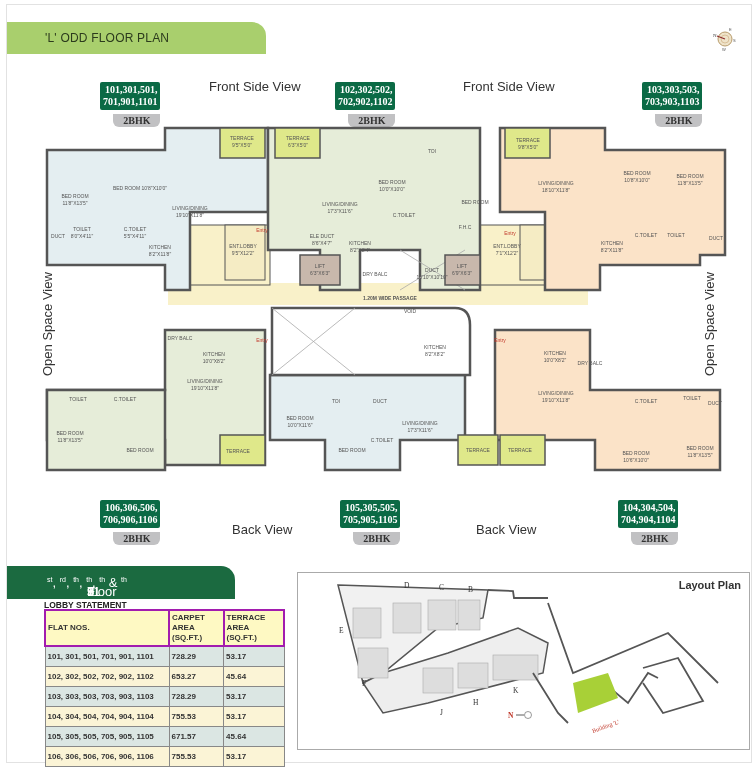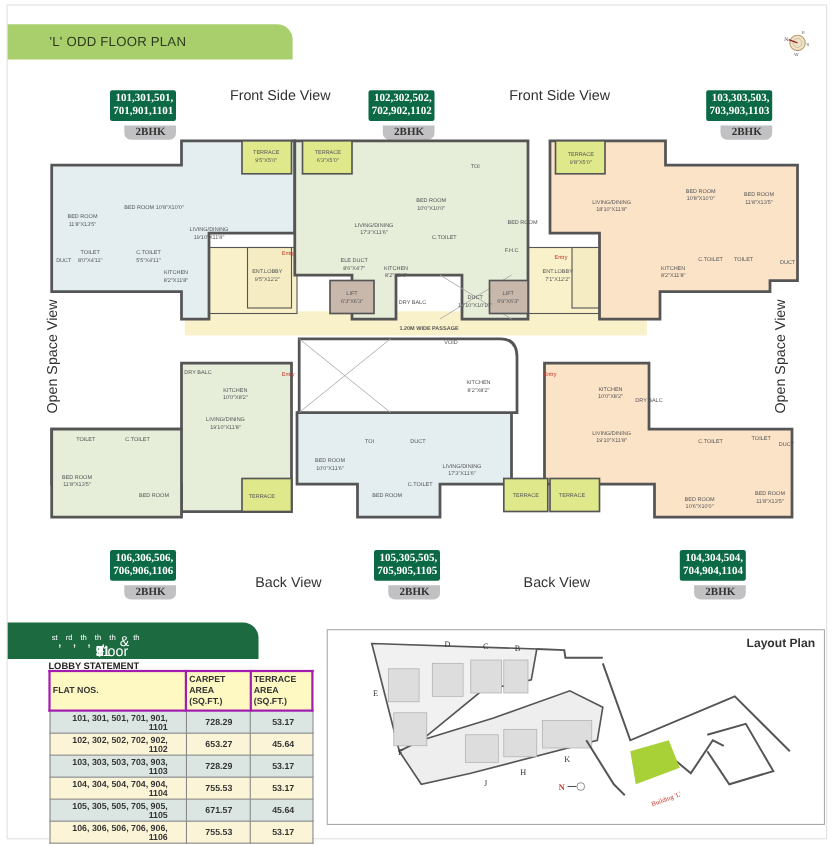--- a/index.html
+++ b/index.html
@@ -13,21 +13,21 @@
   .flat-badge .type{display:inline-block;margin-top:1px;background:#c1c1c3;color:#333;font-family:"Liberation Serif",serif;font-weight:bold;font-size:10px;padding:1px 10px;border-radius:0 0 6px 6px;}
   .view-label{position:absolute;font-size:13px;color:#333;}
   .view-label.vert{transform:rotate(-90deg);transform-origin:left top;white-space:nowrap;}
   .plan{position:absolute;left:40px;top:125px;width:692px;height:350px;}
   .floors-tab{position:absolute;left:7px;top:566px;width:228px;height:33px;background:#1b6a40;border-radius:0 14px 0 0;}
   .floors-tab span{position:absolute;left:40px;top:9px;color:#fff;font-size:13px;}
   .floors-tab sup{font-size:7px;}
   .area-title{position:absolute;left:44px;top:600px;font-weight:bold;font-size:8.5px;color:#222;}
   table.area{position:absolute;left:44px;top:609px;border-collapse:collapse;width:241px;font-size:8px;font-weight:bold;color:#333;}
   table.area th{background:#fef9c3;border:2px solid #a21caf;padding:2px 2px;text-align:left;line-height:10px;}
-  table.area td{border:1px solid #888;text-align:right;height:19px;padding:0 16px;}
+  table.area td{border:1px solid #888;text-align:left;height:19px;padding:0 2px;}
   table.area tr.r0 td{background:#dbe6e3;}
   table.area tr.r1 td{background:#fbf4d6;}
   .layout-box{position:absolute;left:297px;top:572px;width:451px;height:176px;border:1px solid #aaa;background:#fff;}
   .layout-title{position:absolute;right:8px;top:6px;font-size:11px;font-weight:bold;color:#333;}
 </style>
 </head>
 <body>
 
 <div class="frame"></div>
 

